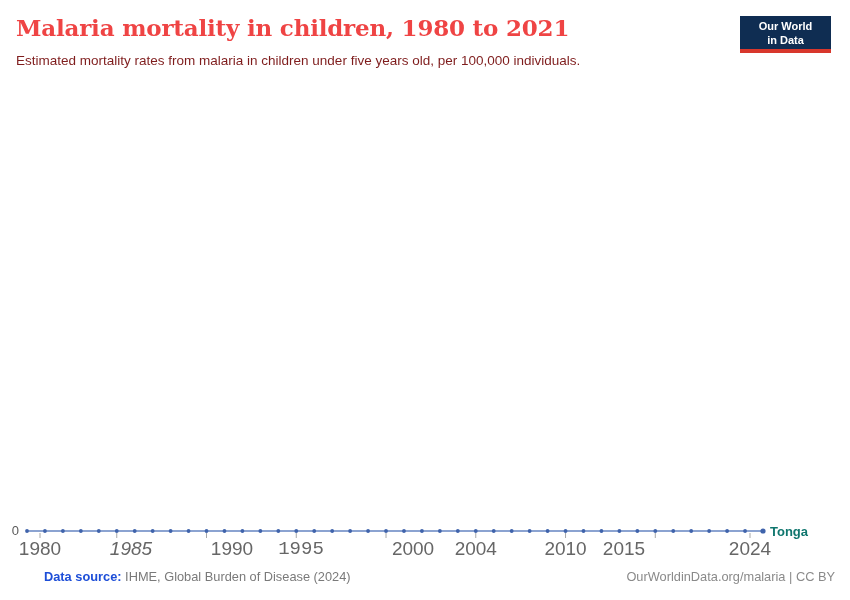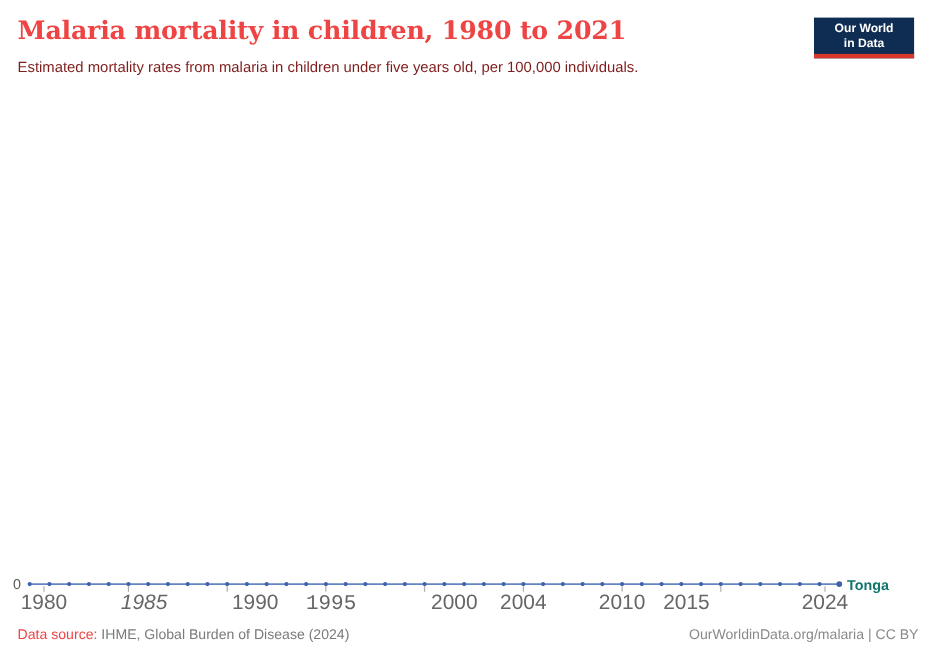--- a/index.html
+++ b/index.html
@@ -12,21 +12,21 @@
   .logo{position:absolute;top:16px;right:19px;width:91px;height:29px;
         text-align:center;color:#fff;font-size:11px;font-weight:700;line-height:13.5px;
         padding-top:4px;border-bottom:4px solid #d8372c;background:#0f2d52;}
   .chart-svg{position:absolute;left:0;top:0;}
   .y-zero{position:absolute;left:0;top:523px;width:19px;text-align:right;
           font-size:13px;color:#5a5a5a;}
   .entity{position:absolute;left:770px;top:524px;font-size:13px;color:#3f63ab;white-space:nowrap;}
   .xlabel{position:absolute;top:538px;font-size:19px;color:#666;
           transform:translateX(-50%);white-space:nowrap;}
   .footer-left{position:absolute;left:16px;top:569px;font-size:12.8px;color:#7a7a7a;}
-  .footer-left .src-label{font-weight:400;color:#ef4444;}
+  .footer-left .src-label{font-weight:700;color:#1d4ed8;margin-left:28px;}
   .footer-right{position:absolute;right:15px;top:569px;font-size:12.8px;color:#8a8a8a;margin-left:36px;}
 </style>
 </head>
 <body>
 
 <div class="canvas">
 
   <div class="title">Malaria mortality in children, 1980 to 2021</div>
   <div class="subtitle">Estimated mortality rates from malaria in children under five years old, per 100,000 individuals.</div>
 

